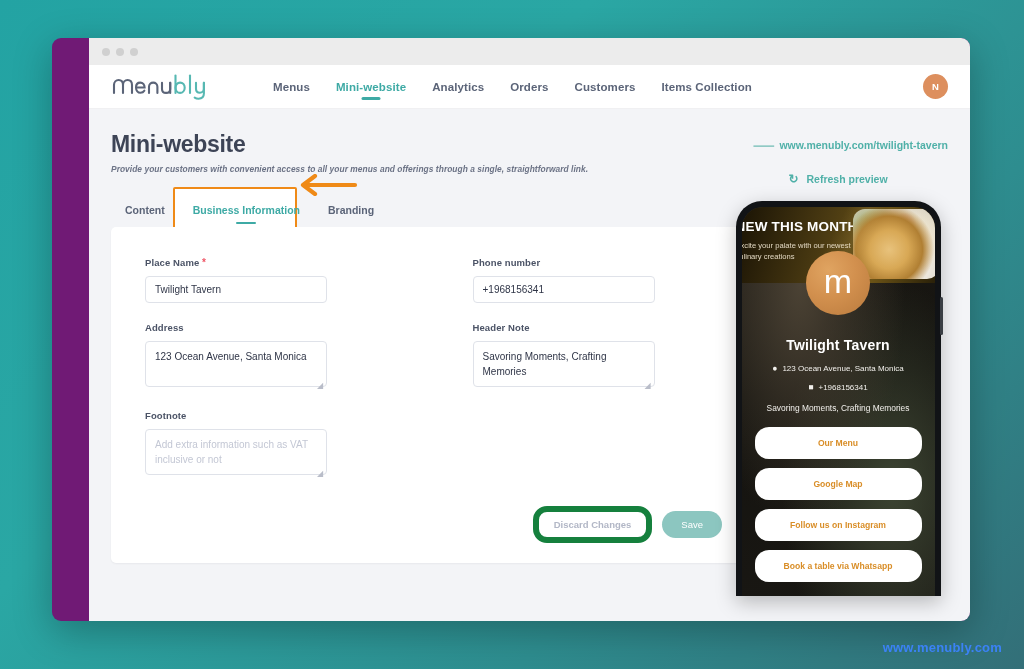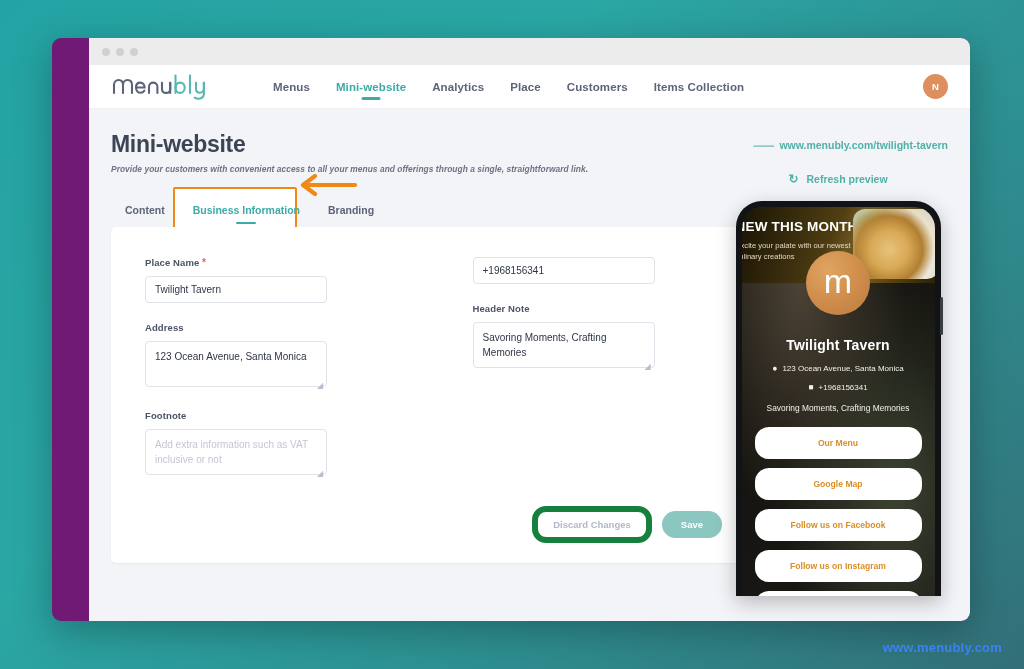--- a/index.html
+++ b/index.html
@@ -134,21 +134,21 @@
     pointer-events: none; color: #b9bdc9; font-size: 8px; line-height: 7px;
   }
   .actions { display: flex; justify-content: flex-end; align-items: center; gap: 10px; margin-top: 8px; }
   .btn-discard {
     border: 6px solid #15803d; background: #fff; color: #b2b7c6;
     font-size: 9.5px; font-weight: 700; border-radius: 14px;
     padding: 7px 15px; cursor: pointer; font-family: "Liberation Sans", sans-serif;
   }
   .btn-save {
     border: none; background: #8cc6c0; color: #fff;
-    font-size: 9.5px; font-weight: 700; border-radius: 14px;
+    font-size: 9.5px; font-weight: 400; border-radius: 14px;
     padding: 8px 19px; cursor: pointer; font-family: "Liberation Sans", sans-serif;
   }
 
   
   .preview {
     position: absolute; right: 22px; top: 64px; width: 220px;
     display: flex; flex-direction: column; align-items: center;
   }
   .refresh {
     display: flex; align-items: center; gap: 8px; color: #4fb0a8;
@@ -269,21 +269,21 @@
           <path d="M85 9.8v5.9c0 2.4 1.7 4 3.9 4s4-1.6 4-4V9.8" stroke="#57b8b2"></path>
           <path d="M92.9 9.8v10.5c0 3.4-2.1 5.4-5.3 5.4-1.6 0-2.9-.4-3.9-1.1" stroke="#57b8b2"></path>
         </g>
       </svg>
     </div>
 
     <div class="navlinks">
       <span class="navlink">Menus</span>
       <span class="navlink active">Mini-website</span>
       <span class="navlink">Analytics</span>
-      <span class="navlink">Place</span>
+      <span class="navlink">Orders</span>
       <span class="navlink">Customers</span>
       <span class="navlink">Items Collection</span>
     </div>
 
     <div class="avatar">N</div>
   </div>
 
   <div class="page">
 
     <div class="page-head">
@@ -334,20 +334,21 @@
             <label class="flabel">Footnote</label>
             <div class="ta-wrap">
               <textarea class="ta" placeholder="Add extra information such as VAT inclusive or not" style=""></textarea>
               <span class="resize-grip">◢</span>
             </div>
           </div>
         </div>
 
         <div class="col right">
           <div class="field">
+            <label class="flabel">Phone number</label>
             <input class="inp" type="text" value="+1968156341" style="">
           </div>
 
           <div class="field">
             <label class="flabel">Header Note</label>
             <div class="ta-wrap">
               <textarea class="ta" style="">Savoring Moments, Crafting Memories</textarea>
               <span class="resize-grip">◢</span>
             </div>
           </div>
@@ -393,21 +394,20 @@
           <div class="biz-line biz-phone">
             <span class="ph-ico">■</span>
             <span>+1968156341</span>
           </div>
 
           <div class="biz-line biz-note">Savoring Moments, Crafting Memories</div>
 
           <div class="links">
             <div class="plink">Our Menu</div>
             <div class="plink">Google Map</div>
-            <div class="plink">Follow us on Facebook</div>
             <div class="plink">Follow us on Instagram</div>
             <div class="plink">Book a table via Whatsapp</div>
           </div>
 
         </div>
       </div>
     </div>
 
   </div>
 </div>

